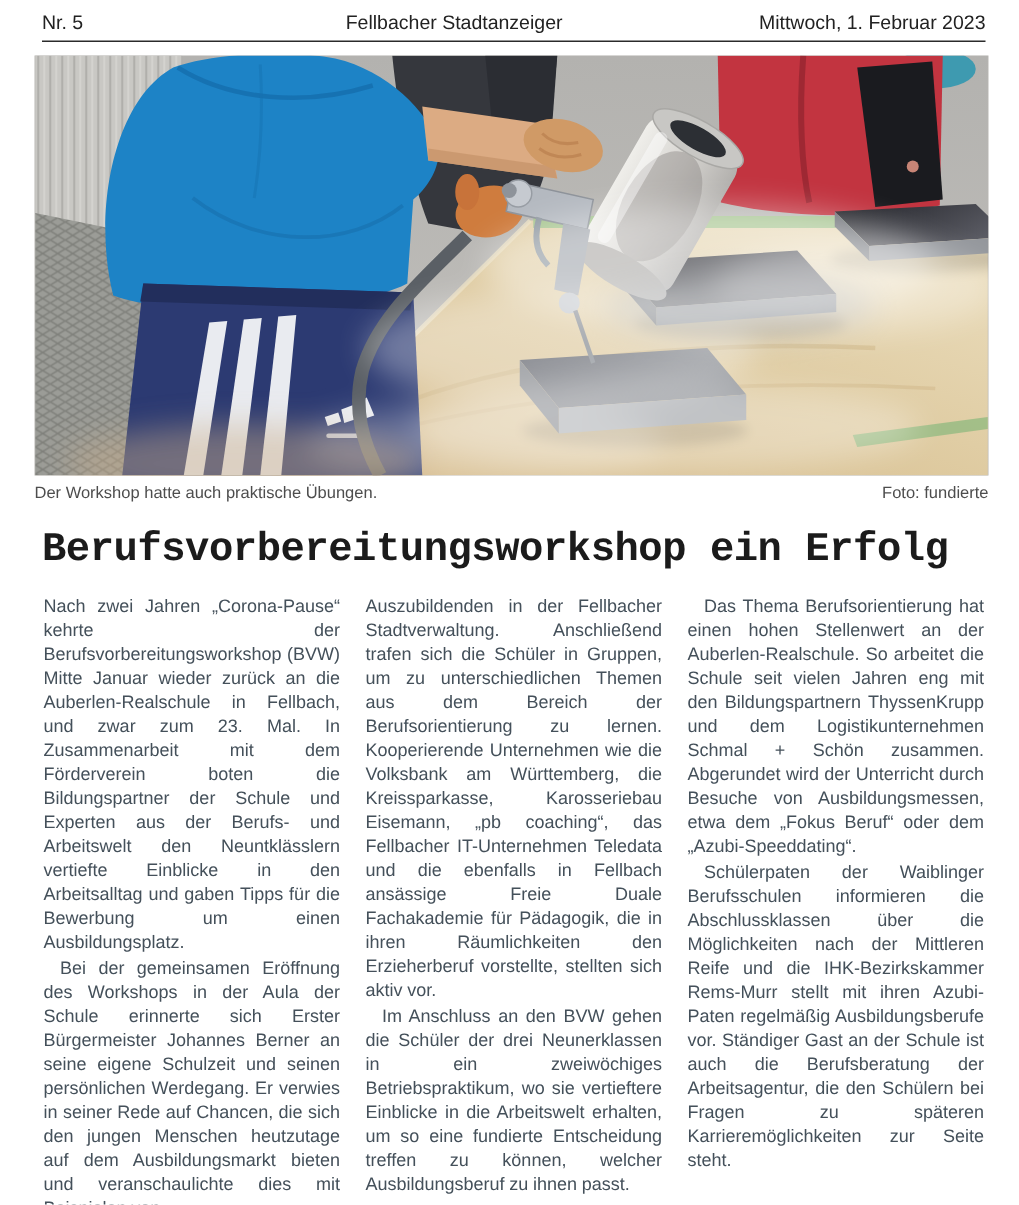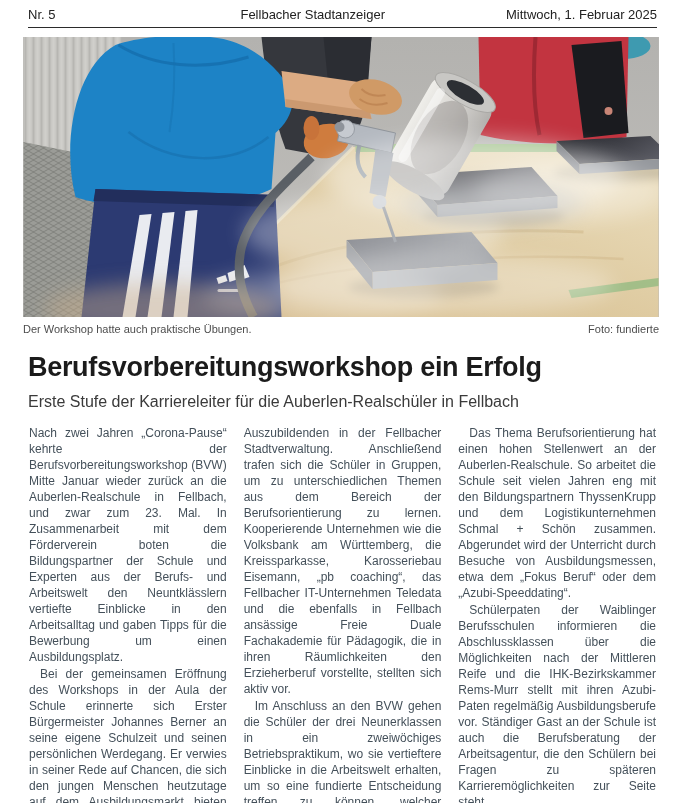--- a/index.html
+++ b/index.html
@@ -8,33 +8,33 @@
     font-family:"Liberation Sans","DejaVu Sans",sans-serif;
     color:#44505a;
   }
   .content{padding:0 22px 0 28px;}
   
   .page-header{
     display:flex;justify-content:space-between;align-items:baseline;
     padding:7px 0 5px 0;border-bottom:1.6px solid #2b2b2b;
     font-size:13px;color:#222;gap:35px;
   }
-  .page-header .mid{position:relative;left:32px;}
+  .page-header .mid{position:relative;left:22px;}
   
   .photo-block{margin:9px 0 0 -5px;width:636px;}
   .photo-frame{width:636px;height:280px;overflow:hidden;background:#b9b7b4;}
   .photo-frame svg{display:block;}
   .caption-row{
     display:flex;justify-content:space-between;
     margin-top:5px;font-size:11px;color:#4d4d4d;line-height:14px;
   }
   
   h1.headline{
     margin:11px 0 0 0;font-size:27px;line-height:1.12;
-    font-weight:bold;color:#1b1b1b;letter-spacing:-0.3px;
+    font-weight:bold;color:#1b1b1b;letter-spacing:-0.3px;font-family:Liberation Mono, monospace;
   }
   h2.subheadline{
     margin:10px 0 0 0;font-size:16px;line-height:1.2;
     font-weight:normal;color:#3a3a3a;
   }
   
   .article-body{display:flex;gap:15px;margin-top:13px;}
   .col{flex:1 1 0;min-width:0;}
   .col p{
     margin:1px;font-size:12px;line-height:16px;
@@ -44,21 +44,21 @@
   .col p.indent{text-indent:11px;}
 </style>
 </head>
 <body>
 
 <div class="content">
 
   <div class="page-header">
     <span>Nr. 5</span>
     <span class="mid">Fellbacher Stadtanzeiger</span>
-    <span>Mittwoch, 1. Februar 2025</span>
+    <span>Mittwoch, 1. Februar 2023</span>
   </div>
 
   <figure class="photo-block" style="margin-bottom:16px;">
     <div class="photo-frame">
       <svg width="636" height="280" viewBox="0 0 635 280" xmlns="http://www.w3.org/2000/svg">
         <defs>
           <linearGradient id="bgGrad" x1="0" y1="0" x2="0" y2="1">
             <stop offset="0" stop-color="#b3b2af"></stop>
               <stop offset="1" stop-color="#c2c0bc"></stop>
           </linearGradient>
@@ -207,21 +207,20 @@
         </g>
       </svg>
     </div>
     <figcaption class="caption-row">
       <span>Der Workshop hatte auch praktische Übungen.</span>
       <span>Foto: fundierte</span>
     </figcaption>
   </figure>
 
   <h1 class="headline">Berufsvorbereitungsworkshop ein Erfolg</h1>
-  <h2 class="subheadline">Erste Stufe der Karriereleiter für die Auberlen-Realschüler in Fellbach</h2>
 
   <div class="article-body">
     <div class="col">
       <p>Nach zwei Jahren „Corona-Pause“ kehrte der Berufsvorbereitungsworkshop (BVW) Mitte Januar wieder zurück an die Auberlen-Realschule in Fellbach, und zwar zum 23. Mal. In Zusammenarbeit mit dem Förderverein boten die Bildungspartner der Schule und Experten aus der Berufs- und Arbeitswelt den Neuntklässlern vertiefte Einblicke in den Arbeitsalltag und gaben Tipps für die Bewerbung um einen Ausbildungsplatz.</p>
       <p class="indent">Bei der gemeinsamen Eröffnung des Workshops in der Aula der Schule erinnerte sich Erster Bürgermeister Johannes Berner an seine eigene Schulzeit und seinen persönlichen Werdegang. Er verwies in seiner Rede auf Chancen, die sich den jungen Menschen heutzutage auf dem Ausbildungsmarkt bieten und veranschaulichte dies mit Beispielen von</p>
     </div>
     <div class="col">
       <p>Auszubildenden in der Fellbacher Stadtverwaltung. Anschließend trafen sich die Schüler in Gruppen, um zu unterschiedlichen Themen aus dem Bereich der Berufsorientierung zu lernen. Kooperierende Unternehmen wie die Volksbank am Württemberg, die Kreissparkasse, Karosseriebau Eisemann, „pb coaching“, das Fellbacher IT-Unternehmen Teledata und die ebenfalls in Fellbach ansässige Freie Duale Fachakademie für Pädagogik, die in ihren Räumlichkeiten den Erzieherberuf vorstellte, stellten sich aktiv vor.</p>
       <p class="indent">Im Anschluss an den BVW gehen die Schüler der drei Neunerklassen in ein zweiwöchiges Betriebspraktikum, wo sie vertieftere Einblicke in die Arbeitswelt erhalten, um so eine fundierte Entscheidung treffen zu können, welcher Ausbildungsberuf zu ihnen passt.</p>
     </div>

